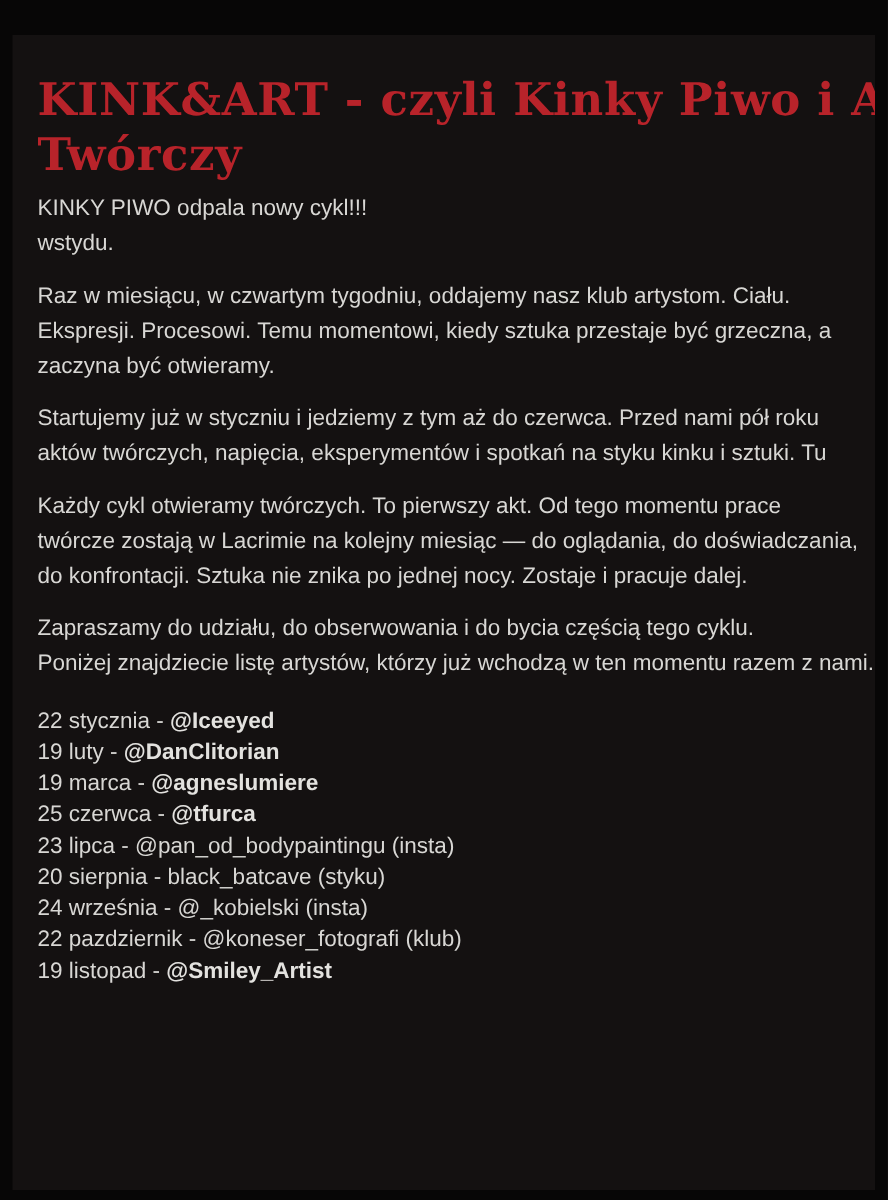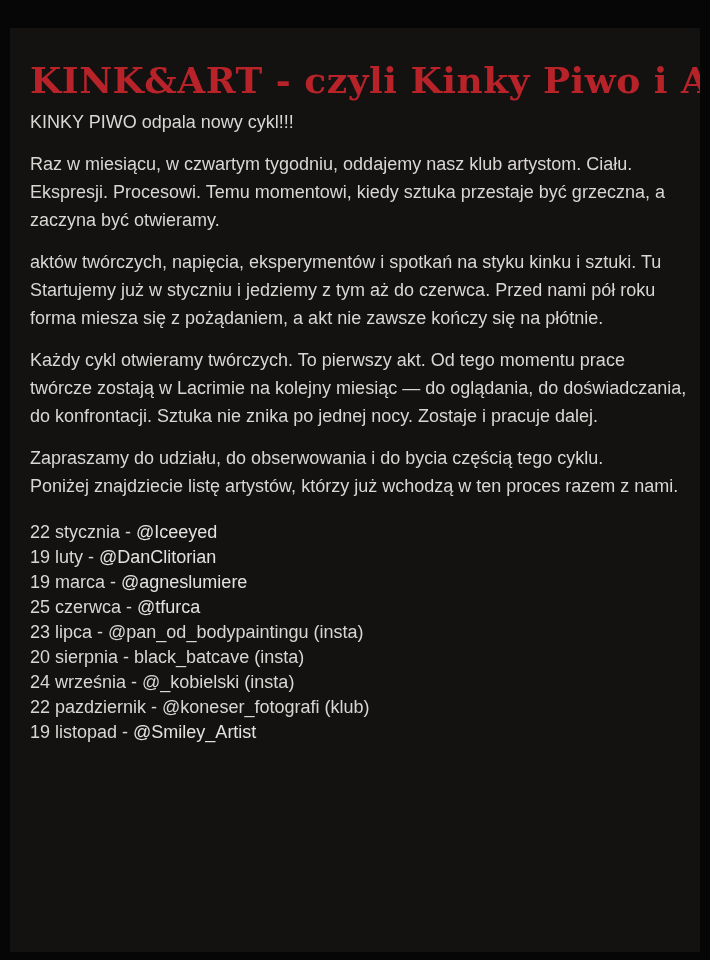--- a/index.html
+++ b/index.html
@@ -48,77 +48,78 @@
   .schedule {
     margin-top: 20px;
   }
   .schedule .li {
     line-height: 25px;
     white-space: nowrap;
     color: #d8d7d4;
     font-size: 18px;
   }
   .schedule .handle-bold {
-    font-weight: normal;
+    font-weight: bold;
     color: #e3e2df;
   }
 </style>
 </head>
 <body>
 
 <div class="panel">
 
   <h1 class="heading" style="margin:30px 0 0 0;">
     <div class="hline">KINK&amp;ART - czyli Kinky Piwo i Akt</div>
+    <div class="hline">Twórczy</div>
   </h1>
 
   <div class="body-copy">
 
     <div class="para">
       <div class="line">KINKY PIWO odpala nowy cykl!!!</div>
+      <div class="line">wstydu.</div>
     </div>
 
     <div class="para">
       <div class="line">Raz w miesiącu, w czwartym tygodniu, oddajemy nasz klub artystom. Ciału.</div>
       <div class="line">Ekspresji. Procesowi. Temu momentowi, kiedy sztuka przestaje być grzeczna, a</div>
       <div class="line">zaczyna być otwieramy.</div>
     </div>
 
     <div class="para">
+      <div class="line">Startujemy już w styczniu i jedziemy z tym aż do czerwca. Przed nami pół roku</div>
       <div class="line">aktów twórczych, napięcia, eksperymentów i spotkań na styku kinku i sztuki. Tu</div>
-      <div class="line">Startujemy już w styczniu i jedziemy z tym aż do czerwca. Przed nami pół roku</div>
-      <div class="line">forma miesza się z pożądaniem, a akt nie zawsze kończy się na płótnie.</div>
     </div>
 
     <div class="para">
       <div class="line">Każdy cykl otwieramy twórczych. To pierwszy akt. Od tego momentu prace</div>
       <div class="line">twórcze zostają w Lacrimie na kolejny miesiąc — do oglądania, do doświadczania,</div>
       <div class="line">do konfrontacji. Sztuka nie znika po jednej nocy. Zostaje i pracuje dalej.</div>
     </div>
 
     <div class="para">
       <div class="line">Zapraszamy do udziału, do obserwowania i do bycia częścią tego cyklu.</div>
-      <div class="line">Poniżej znajdziecie listę artystów, którzy już wchodzą w ten proces razem z nami.</div>
+      <div class="line">Poniżej znajdziecie listę artystów, którzy już wchodzą w ten momentu razem z nami.</div>
     </div>
 
     <div class="schedule">
 
       <div class="li"><span>22 stycznia</span><span> - </span><span class="handle-bold">@Iceeyed</span><span></span></div>
 
       <div class="li"><span>19 luty</span><span> - </span><span class="handle-bold">@DanClitorian</span><span></span></div>
 
       <div class="li"><span>19 marca</span><span> - </span><span class="handle-bold">@agneslumiere</span><span></span></div>
 
 
 
       <div class="li"><span>25 czerwca</span><span> - </span><span class="handle-bold">@tfurca</span><span></span></div>
 
       <div class="li"><span>23 lipca</span><span> - </span><span class="handle-bold"></span><span>@pan_od_bodypaintingu (insta)</span></div>
 
-      <div class="li"><span>20 sierpnia</span><span> - </span><span class="handle-bold"></span><span>black_batcave (insta)</span></div>
+      <div class="li"><span>20 sierpnia</span><span> - </span><span class="handle-bold"></span><span>black_batcave (styku)</span></div>
 
       <div class="li"><span>24 września</span><span> - </span><span class="handle-bold"></span><span>@_kobielski (insta)</span></div>
 
       <div class="li"><span>22 pazdziernik</span><span> - </span><span class="handle-bold"></span><span>@koneser_fotografi (klub)</span></div>
 
       <div class="li"><span>19 listopad</span><span> - </span><span class="handle-bold">@Smiley_Artist</span><span></span></div>
 
     </div>
   </div>
 </div>

